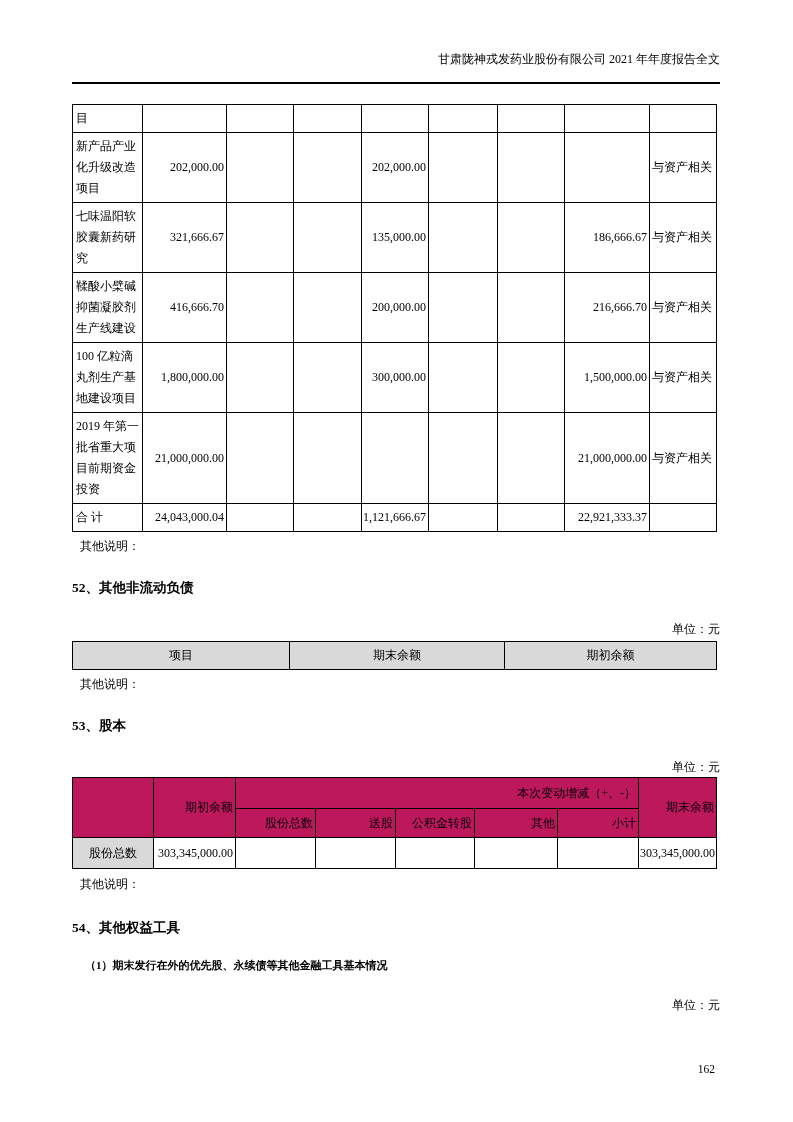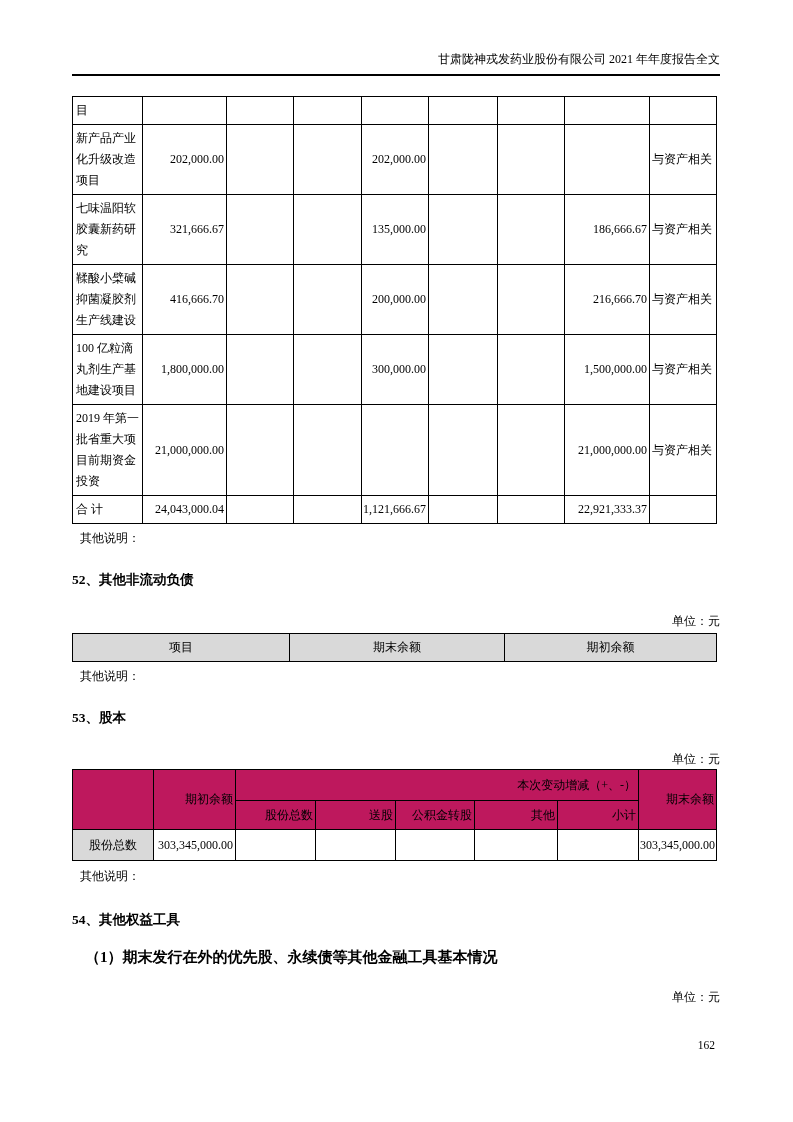--- a/index.html
+++ b/index.html
@@ -11,21 +11,21 @@
     color:#000;
     overflow:hidden;
   }
   .content{position:absolute;left:72px;top:0;width:648px;}
 
   .doc-header{
     margin-top:52px;
     text-align:right;
     font-size:12px;
     line-height:15px;
-    padding-bottom:7px;
+    padding-bottom:15px;
     border-bottom:2px solid #000;
   }
 
   table{border-collapse:collapse;table-layout:fixed;}
 
   
   .t1{width:644px;margin-top:20px;}
   .t1 td{
     border:1px solid #000;
     font-size:12px;
@@ -62,26 +62,26 @@
     padding:1px 2px;
     vertical-align:middle;
   }
   .t53 td.hdr{background:#be185d;text-align:right;}
   .t53 tr.r1 td{height:28px;}
   .t53 tr.r2 td{height:26px;}
   .t53 tr.r3 td{height:28px;}
   .t53 td.rowlbl{background:#d9d9d9;text-align:left;padding-left:16px;}
   .t53 td.val{text-align:right;white-space:nowrap;padding:1px 2px 1px 1px;}
 
-  .sub-heading{font-size:15px;font-weight:bold;line-height:17px;margin-top:20px;padding-left:13px;}
+  .sub-heading{font-size:11px;font-weight:bold;line-height:17px;margin-top:20px;padding-left:13px;}
   .sub-heading.second{margin-top:25px;}
 
   .page-num{
     position:absolute;
-    top:1039px;
+    top:1063px;
     right:78px;
     font-size:11.5px;
   }
 </style>
 </head>
 <body>
 
 <div class="page">
   <div class="content">
 

